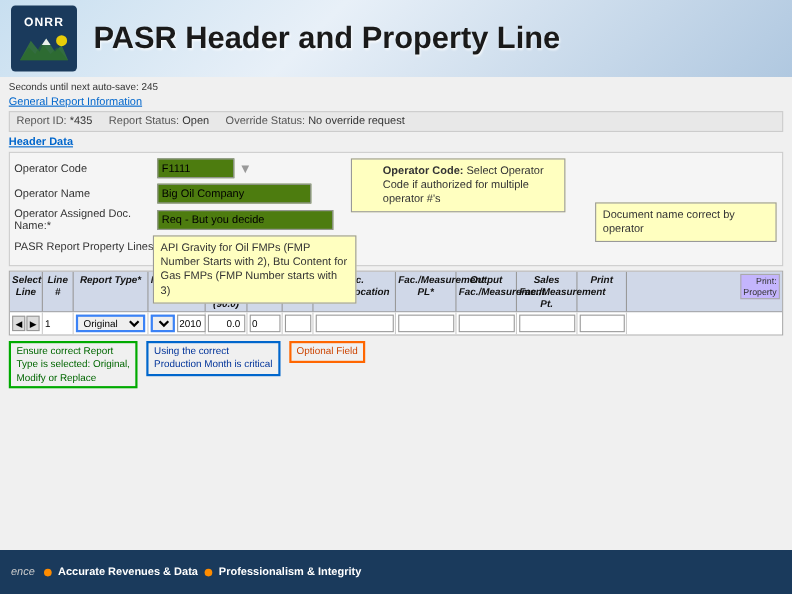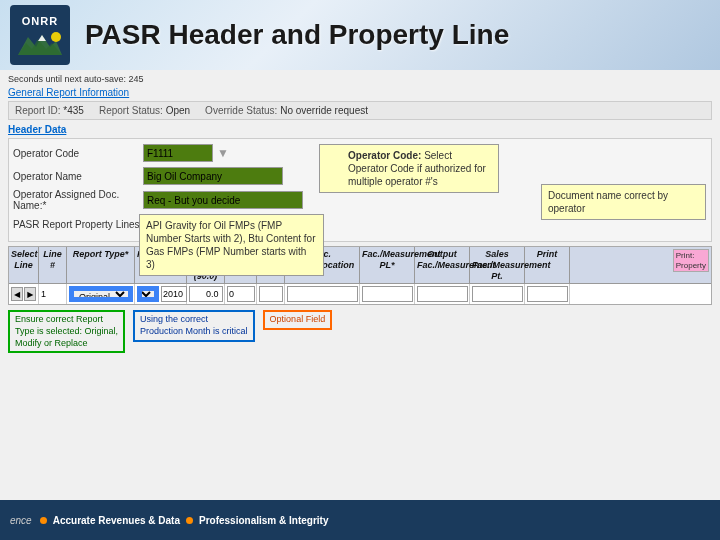--- a/index.html
+++ b/index.html
@@ -131,21 +131,21 @@
       padding: 4px 6px;
       font-size: 10px;
       color: #333;
       z-index: 10;
       max-width: 200px;
       line-height: 1.3;
     }
     .tooltip-operator {
       left: 310px;
       top: 5px;
-      width: 180px;
+      width: 195px;
       padding-left: 28px;
     }
     .tooltip-docname {
       right: 5px;
       top: 45px;
       width: 165px;
     }
     .tooltip-api {
       left: 130px;
       top: 75px;
@@ -184,21 +184,21 @@
     }
     .td {
       border-right: 1px solid #ccc;
       padding: 1px 2px;
       font-size: 9px;
       min-height: 20px;
       display: flex;
       align-items: center;
     }
     .td input, .td select {
-      border: 5px solid #3b82f6;
+      border: 2px solid #3b82f6;
       font-size: 9px;
       width: 100%;
       height: 16px;
       padding: 0 1px;
     }
 
     
     .col-select { width: 30px; }
     .col-line   { width: 28px; }
     .col-report { width: 68px; }
@@ -401,21 +401,21 @@
         <input style="font-size: 9px; width: 51px; height: 16px; border: 1px solid rgb(153, 153, 153);" value="">
       </div>
       <div class="td col-salesmeas">
         <input style="font-size: 9px; width: 51px; height: 16px; border: 1px solid rgb(153, 153, 153);" value="">
       </div>
       <div class="td col-print">
         <input style="font-size: 9px; width: 41px; height: 16px; border: 1px solid rgb(153, 153, 153);" value="">
       </div>
     </div>
 
-    <div style="position:absolute; right:2px; top:2px; font-size:8px; line-height:1.2; color:#333; background:#f9a8d4; padding:1px 2px; border:1px solid #aaa;">Print:<br>Property</div>
+    <div style="position:absolute; right:2px; top:2px; font-size:8px; line-height:1.2; color:#333; background:#c4b5fd; padding:1px 2px; border:1px solid #aaa;text-align:right;">Print:<br>Property</div>
   </div>
 
   <div style="margin-top:3px; display:flex; align-items:flex-start; gap:8px; padding:2px 0;">
     <div class="annotation-box annotation-green">
       <div>Ensure correct Report</div>
       <div>Type is selected: Original,</div>
       <div>Modify or Replace</div>
     </div>
     <div class="annotation-box annotation-blue">
       <div>Using the correct</div>

